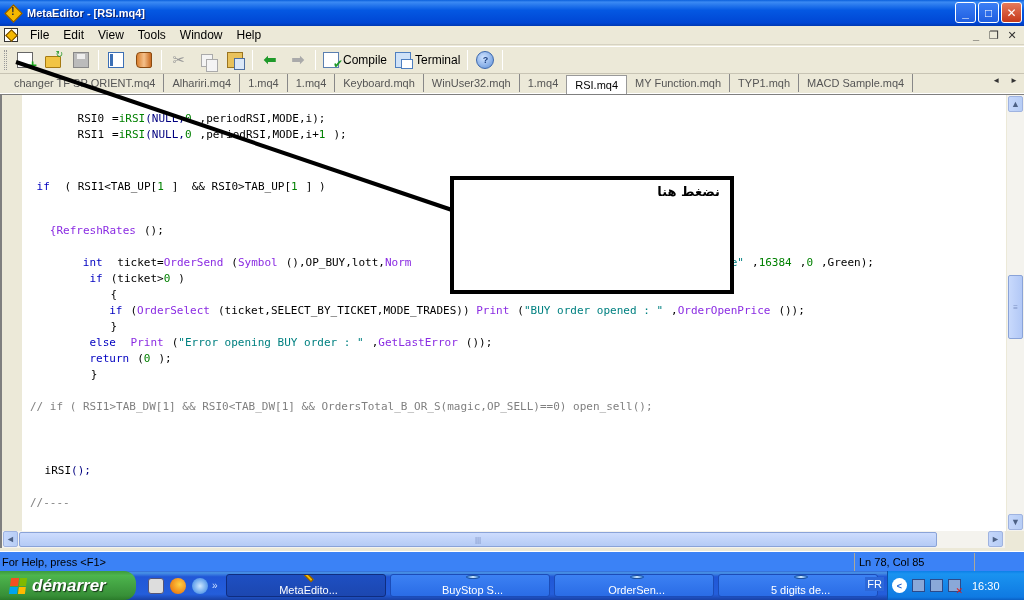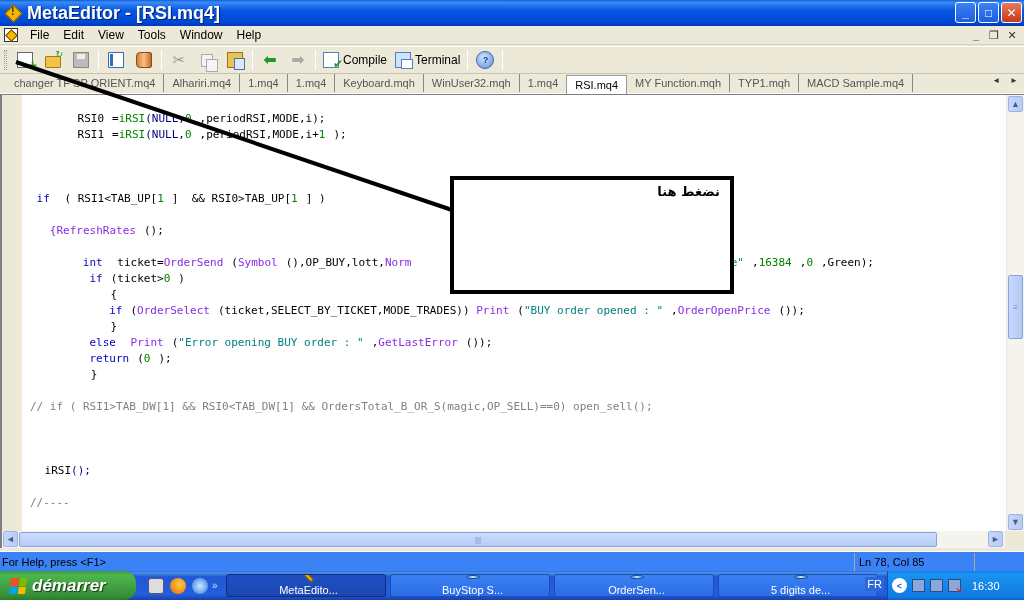--- a/index.html
+++ b/index.html
@@ -6,21 +6,21 @@
   html, body { width: 1024px; height: 600px; overflow: hidden; background: #ece9d8; font-family: "Liberation Sans", "DejaVu Sans", sans-serif; font-size: 12px; color: #000; }
   #root { position: relative; width: 1024px; height: 600px; }
 
   
   .titlebar { position: absolute; left: 0; top: 0; width: 1024px; height: 26px;
     background: linear-gradient(#0a5fdc 0%, #3b8af3 8%, #0458e2 40%, #0046d4 88%, #0039b3 100%);
     display: flex; align-items: center; }
   .titlebar .app-icon { width: 16px; height: 16px; margin-left: 5px; margin-right: 6px; position: relative; }
   .titlebar .app-icon::before { content: ""; position: absolute; left: 2px; top: 2px; width: 11px; height: 11px; background: #f5b800; border: 1px solid #7a4c00; transform: rotate(45deg); }
   .titlebar .app-icon::after { content: "!"; position: absolute; left: 6px; top: 0px; font-weight: bold; font-size: 11px; color: #333; }
-  .titlebar .title { color: #fff; font-weight: bold; font-size: 18px; text-shadow: 1px 1px 0 #0a1f6b; }
+  .titlebar .title { color: #fff; font-weight: bold; font-size: 11px; text-shadow: 1px 1px 0 #0a1f6b; }
   .win-btns { position: absolute; right: 2px; top: 2px; display: flex; gap: 2px; }
   .win-btn { width: 21px; height: 21px; border: 1px solid #fff; border-radius: 3px; background: linear-gradient(#3c7ff5, #1f5ee0); color: #fff; font-weight: bold; font-size: 12px; display: flex; align-items: center; justify-content: center; }
   .win-btn.close { background: linear-gradient(#e77a5b, #c5391b); }
 
   
   .menubar { position: absolute; left: 0; top: 26px; width: 1024px; height: 19px; background: #ece9d8; display: flex; align-items: center; border-bottom: 1px solid #d6d2c2; }
   .menubar .doc-icon { width: 14px; height: 14px; margin: 0 6px 0 4px; border: 1px solid #333; background: #fff; position: relative; }
   .menubar .doc-icon::after { content: ""; position: absolute; left: 2px; top: 2px; width: 7px; height: 7px; background: #f5b800; transform: rotate(45deg); border: 1px solid #6b4400; }
   .menu-item { padding: 0 8px 0 6px; font-size: 12px; }
   .mdi-btns { position: absolute; right: 4px; top: 1px; display: flex; gap: 2px; }
@@ -218,21 +218,21 @@
   </div>
 
   <div class="editor-frame">
     <div class="gutter"></div>
     <div class="code" id="code">
         <div class="code-line" style="top: 16px; left: 47.6px;"><span class="c-plain">RSI0</span><span class="c-plain">=</span><span class="c-builtin">iRSI</span><span class="c-ident">(NULL,</span><span class="c-num">0</span><span class="c-plain">,periodRSI,MODE,i);</span></div>
         <div class="code-line" style="top: 32px; left: 47.6px;"><span class="c-plain">RSI1</span><span class="c-plain">=</span><span class="c-builtin">iRSI</span><span class="c-ident">(NULL,</span><span class="c-num">0</span><span class="c-plain">,periodRSI,MODE,i+</span><span class="c-num">1</span><span class="c-plain">);</span></div>
         <div class="code-line" style="top: 48px; left: 8px;"></div>
         <div class="code-line" style="top: 64px; left: 8px;"></div>
         <div class="code-line" style="top: 80px; left: 8px;"></div>
-        <div class="code-line" style="top: 96px; left: 14.6px;"><span class="c-kw">if</span><span class="c-plain"> ( RSI1&lt;TAB_UP[</span><span class="c-num">1</span><span class="c-plain">]  &amp;&amp; RSI0&gt;TAB_UP[</span><span class="c-num">1</span><span class="c-plain">] )</span></div>
+        <div class="code-line" style="top: 84px; left: 14.6px;"><span class="c-kw">if</span><span class="c-plain"> ( RSI1&lt;TAB_UP[</span><span class="c-num">1</span><span class="c-plain">]  &amp;&amp; RSI0&gt;TAB_UP[</span><span class="c-num">1</span><span class="c-plain">] )</span></div>
         <div class="code-line" style="top: 112px; left: 8px;"></div>
         <div class="code-line" style="top: 128px; left: 27.8px;"><span class="c-fn">{RefreshRates</span><span class="c-plain">();</span></div>
         <div class="code-line" style="top: 144px; left: 8px;"></div>
         <div class="code-line" style="top: 160px; left: 60.8px;"><span class="c-kw">int</span><span class="c-plain"> ticket=</span><span class="c-fn">OrderSend</span><span class="c-plain">(</span><span class="c-fn">Symbol</span><span class="c-plain">(),OP_BUY,lott,</span><span class="c-fn">Norm</span><span class="c-plain">                                        </span><span class="c-str">d sample"</span><span class="c-plain">,</span><span class="c-num">16384</span><span class="c-plain">,</span><span class="c-num">0</span><span class="c-plain">,Green);</span></div>
         <div class="code-line" style="top: 176px; left: 67.4px;"><span class="c-kw">if</span><span class="c-plain">(ticket&gt;</span><span class="c-num">0</span><span class="c-plain">)</span></div>
         <div class="code-line" style="top: 192px; left: 80.6px;"><span class="c-plain">{</span></div>
         <div class="code-line" style="top: 208px; left: 87.2px;"><span class="c-kw">if</span><span class="c-plain">(</span><span class="c-fn">OrderSelect</span><span class="c-plain">(ticket,SELECT_BY_TICKET,MODE_TRADES)) </span><span class="c-fn">Print</span><span class="c-plain">(</span><span class="c-str">"BUY order opened : "</span><span class="c-plain">,</span><span class="c-fn">OrderOpenPrice</span><span class="c-plain">());</span></div>
         <div class="code-line" style="top: 224px; left: 80.6px;"><span class="c-plain">}</span></div>
         <div class="code-line" style="top: 240px; left: 67.4px;"><span class="c-kw">else</span><span class="c-plain"> </span><span class="c-fn">Print</span><span class="c-plain">(</span><span class="c-str">"Error opening BUY order : "</span><span class="c-plain">,</span><span class="c-fn">GetLastError</span><span class="c-plain">());</span></div>
         <div class="code-line" style="top: 256px; left: 67.4px;"><span class="c-kw">return</span><span class="c-plain">(</span><span class="c-num">0</span><span class="c-plain">);</span></div>

